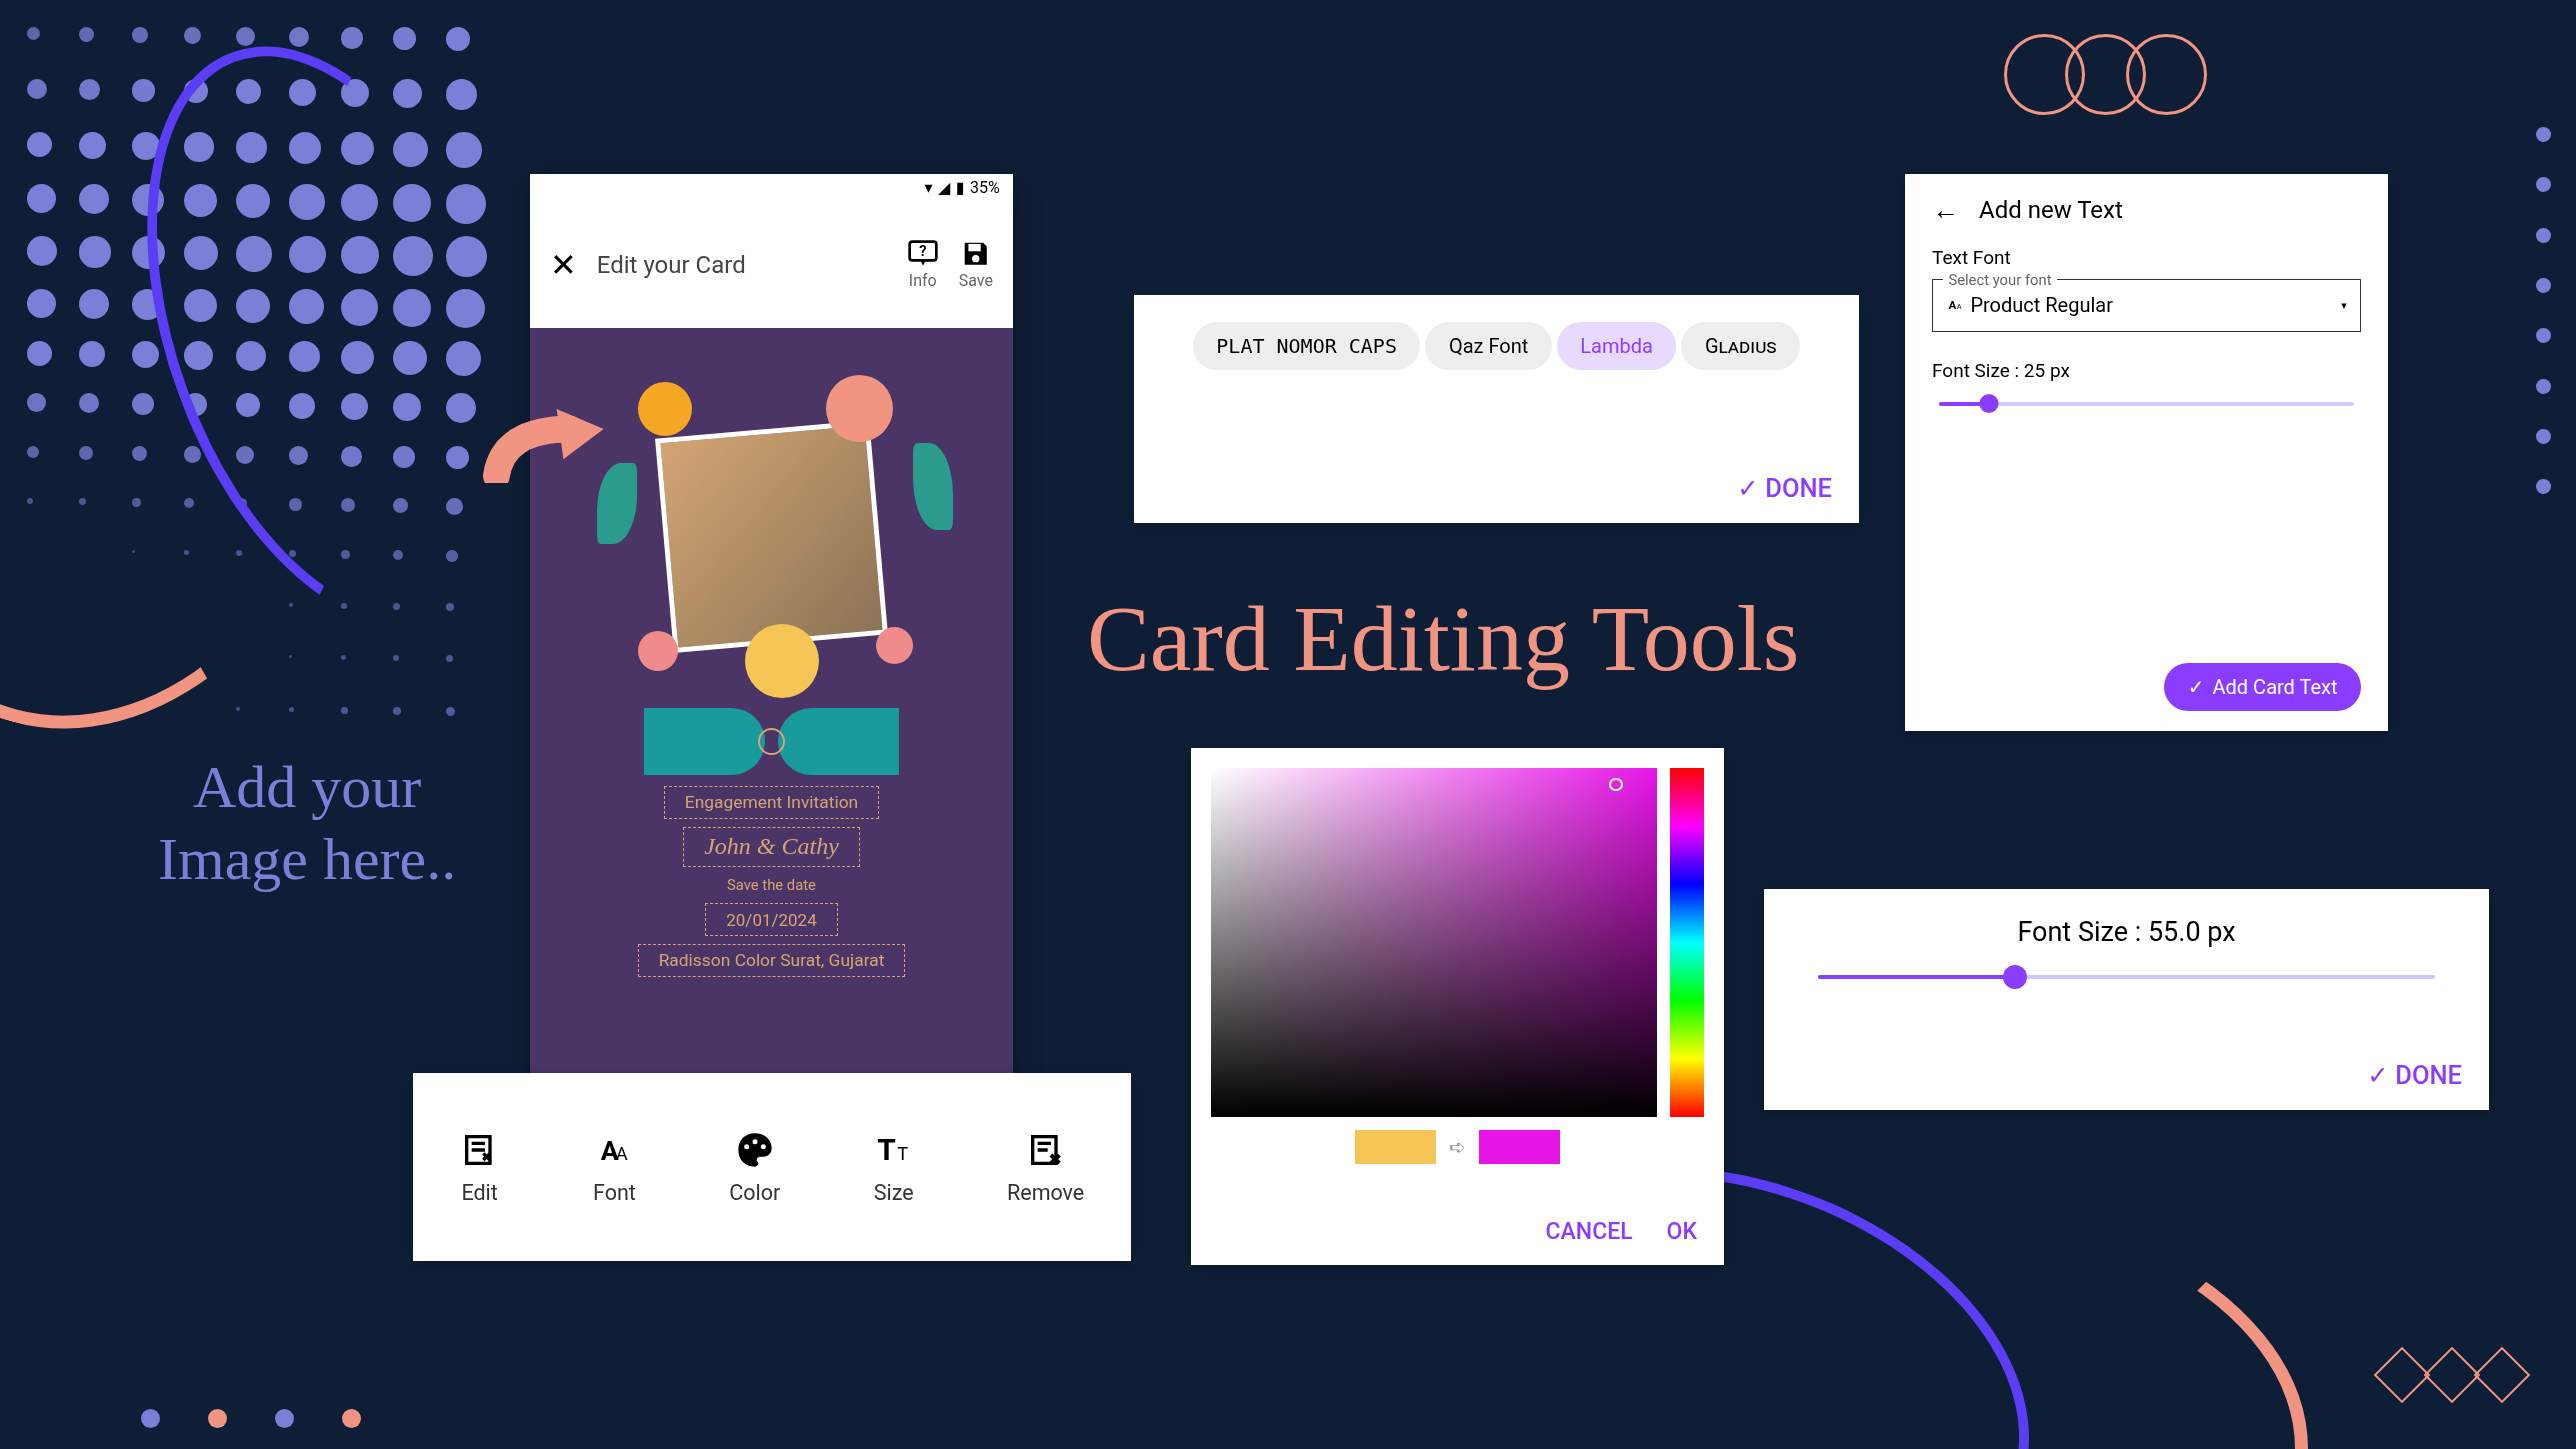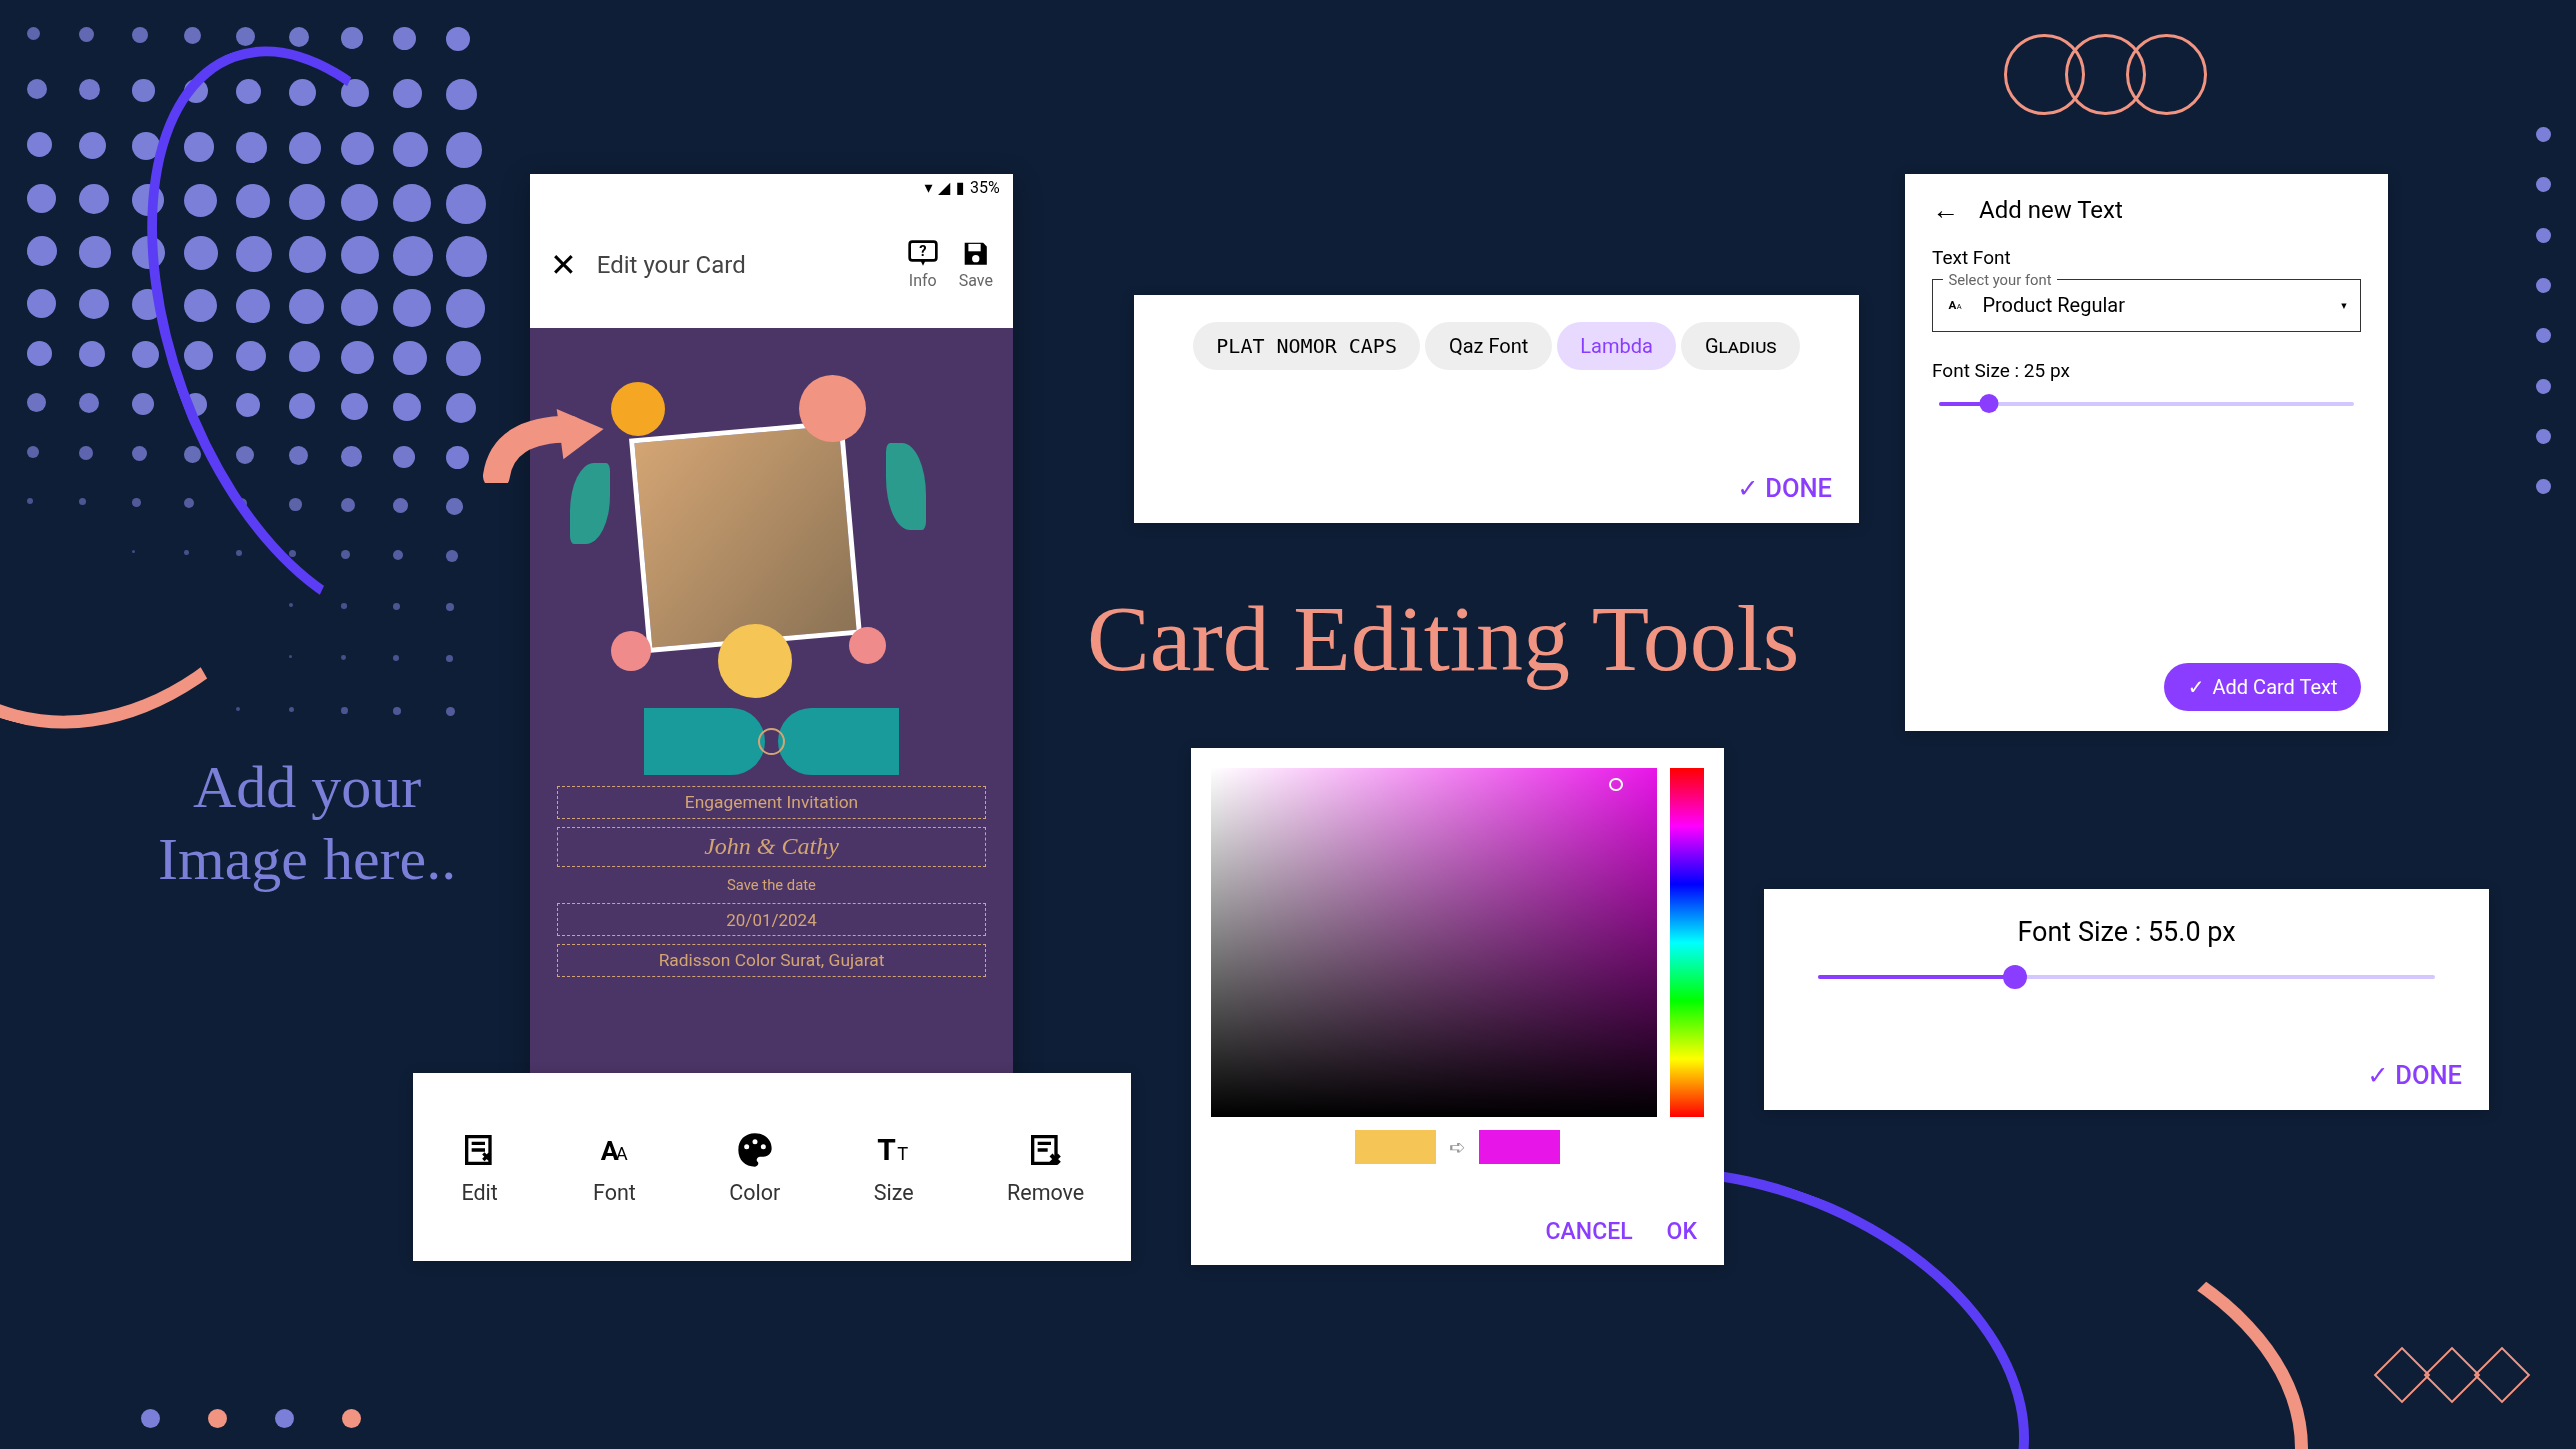--- a/index.html
+++ b/index.html
@@ -11,21 +11,21 @@
 .ring:first-child{margin-left:0}
 .diamonds{position:absolute;bottom:54px;right:54px;display:flex;gap:10px}
 .diamond{width:40px;height:40px;border:2.7px solid #f19481;transform:rotate(45deg)}
 .phone{position:absolute;top:174px;left:530px;width:483px;height:906px;background:#fff;box-shadow:0 6.7px 27px rgba(0,0,0,0.3)}
 .status-bar{height:27px;display:flex;justify-content:flex-end;align-items:center;padding:0 13.4px;font-size:16px;gap:5.4px}
 .phone-header{height:127px;display:flex;align-items:center;padding:0 20px;gap:20px}
 .close-x{font-size:32px;font-weight:300;cursor:pointer}
 .header-title{flex:1;font-size:24px;color:#444}
 .header-btn{display:flex;flex-direction:column;align-items:center;gap:3.4px;cursor:pointer}
 .header-btn-label{font-size:16px;color:#666}
-.card-canvas{background:#4a3566;height:797px;position:relative;padding:34px 27px;display:flex;flex-direction:column;}
+.card-canvas{background:#4a3566;height:797px;position:relative;padding:34px 27px;display:flex;flex-direction:column;align-items:center}
 .floral-frame{width:376px;height:349px;position:relative;display:flex;align-items:center;justify-content:center}
 .photo{width:215px;height:215px;background:linear-gradient(135deg,#d4a574,#8b7355);transform:rotate(-5deg);border:5.4px solid #fff}
 .flower{position:absolute;width:54px;height:54px;border-radius:50%}
 .hands{display:flex;justify-content:center;align-items:center;width:100%;height:81px;margin-top:-10px}
 .hand{width:121px;height:67px;background:#1a9b9b;border-radius:13.4px}
 .card-text-block{border:1.3px dashed #d4a574;padding:5.4px 20px;margin:4px 0;color:#d4a574;text-align:center}
 .tool-bar{position:absolute;top:1073px;left:413px;width:718px;height:188px;background:#fff;display:flex;justify-content:space-around;align-items:center;box-shadow:0 3.4px 13.4px rgba(0,0,0,0.2)}
 .tool-btn{display:flex;flex-direction:column;align-items:center;gap:10px;cursor:pointer}
 .tool-label{font-size:21.5px;color:#333}
 .cursive{font-family:'Brush Script MT',cursive;position:absolute}
@@ -46,21 +46,21 @@
 .color-swatches{display:flex;align-items:center;gap:13.4px;margin-top:13.4px;justify-content:center}
 .swatch{width:81px;height:34px}
 .color-btns{position:absolute;bottom:20px;right:27px;display:flex;gap:34px}
 .color-btn{color:#8b3dff;font-size:23px;font-weight:500;cursor:pointer}
 .add-text-panel{position:absolute;top:174px;right:188px;width:483px;height:557px;background:#fff;padding:20px 27px;box-shadow:0 3.4px 13.4px rgba(0,0,0,0.2)}
 .add-text-header{display:flex;align-items:center;gap:20px;margin-bottom:20px}
 .back-arrow{font-size:27px;cursor:pointer}
 .add-text-title{font-size:24px}
 .text-input{border:1.3px solid #333;height:148px;display:flex;align-items:center;justify-content:center;color:#999;font-size:17.4px;margin-bottom:27px}
 .field-label{font-size:19px;margin-bottom:10px}
-.font-select{border:1.3px solid #333;padding:13.4px;display:flex;align-items:center;gap:16px;position:relative;margin-bottom:27px}
+.font-select{border:1.3px solid #333;padding:13.4px;display:flex;align-items:center;gap:4px;position:relative;margin-bottom:27px}
 .select-label{position:absolute;top:-9.4px;left:10px;background:#fff;padding:0 5.4px;font-size:14.8px;color:#666}
 .slider-track{height:4px;background:#d4c6ff;position:relative;border-radius:2px;margin:20px 6.7px}
 .slider-fill{position:absolute;height:100%;background:#8b3dff;border-radius:2px}
 .slider-thumb{position:absolute;width:19px;height:19px;background:#8b3dff;border-radius:50%;top:-7.4px;transform:translateX(-50%)}
 .add-btn{position:absolute;bottom:20px;right:27px;background:#8b3dff;color:#fff;padding:12px 23.5px;border-radius:27px;font-size:20px;display:flex;align-items:center;gap:8px;cursor:pointer}
 .size-panel{position:absolute;top:889px;right:87px;width:725px;height:221px;background:#fff;padding:27px 54px;box-shadow:0 3.4px 13.4px rgba(0,0,0,0.2)}
 .size-title{text-align:center;font-size:27px;margin-bottom:27px}
 .curve1{position:absolute;top:-201px;left:-134px;width:537px;height:939px;border:13.4px solid #f19481;border-radius:50% 50% 50% 50% / 60% 60% 40% 40%;transform:rotate(15deg);border-right-color:transparent;border-top-color:transparent}
 .curve2{position:absolute;top:34px;left:168px;width:335px;height:604px;border:10.7px solid #5b3df5;border-radius:50%;border-right-color:transparent;border-bottom-color:transparent;transform:rotate(-20deg)}
 .curve3{position:absolute;bottom:-268px;right:268px;width:939px;height:537px;border:13.4px solid #f19481;border-radius:50%;border-left-color:transparent;border-top-color:transparent}

